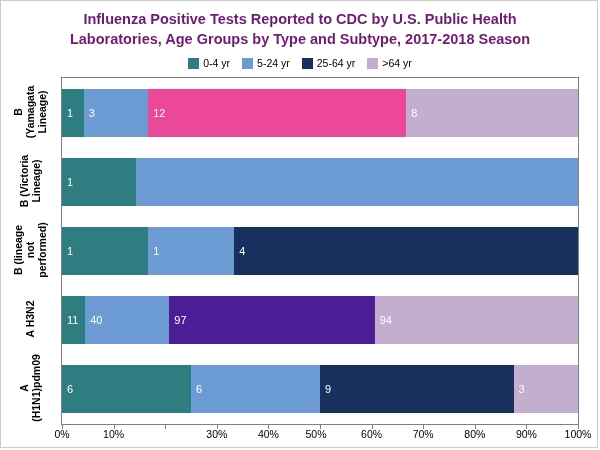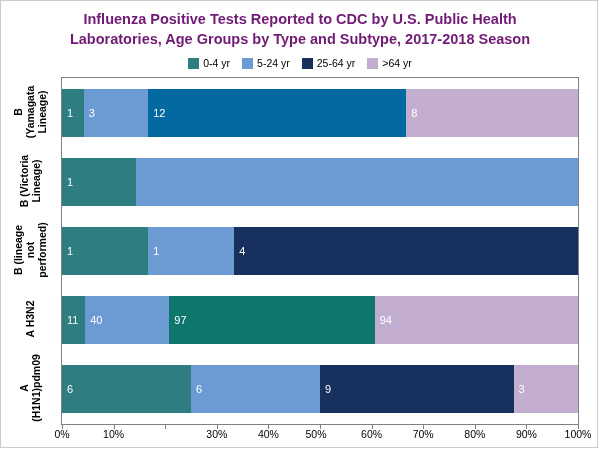--- a/index.html
+++ b/index.html
@@ -204,21 +204,21 @@
 
   <div class="plot">
     <div class="rows" id="rows">
         <div class="row">
           <div class="seg" style="width: 4.2%; background: rgb(46, 125, 128);">
             <span class="seg-label">1</span>
           </div>
           <div class="seg" style="width: 12.5%; background: rgb(107, 155, 210);">
             <span class="seg-label">3</span>
           </div>
-          <div class="seg" style="width: 50%; background: #0369a1;">
+          <div class="seg" style="width: 50%; background: #ec4899;">
             <span class="seg-label">12</span>
           </div>
           <div class="seg" style="width: 33.3%; background: rgb(195, 174, 208);">
             <span class="seg-label">8</span>
           </div>
         </div>
         <div class="row">
           <div class="seg" style="width: 14.3%; background: rgb(46, 125, 128);">
             <span class="seg-label">1</span>
           </div>
@@ -235,21 +235,21 @@
             <span class="seg-label">4</span>
           </div>
         </div>
         <div class="row">
           <div class="seg" style="width: 4.5%; background: rgb(46, 125, 128);">
             <span class="seg-label">11</span>
           </div>
           <div class="seg" style="width: 16.3%; background: rgb(107, 155, 210);">
             <span class="seg-label">40</span>
           </div>
-          <div class="seg" style="width: 39.8%; background: #0f766e;">
+          <div class="seg" style="width: 39.8%; background: #4c1d95;">
             <span class="seg-label">97</span>
           </div>
           <div class="seg" style="width: 39.4%; background: rgb(195, 174, 208);">
             <span class="seg-label">94</span>
           </div>
         </div>
         <div class="row">
           <div class="seg" style="width: 25%; background: rgb(46, 125, 128);">
             <span class="seg-label">6</span>
           </div>

